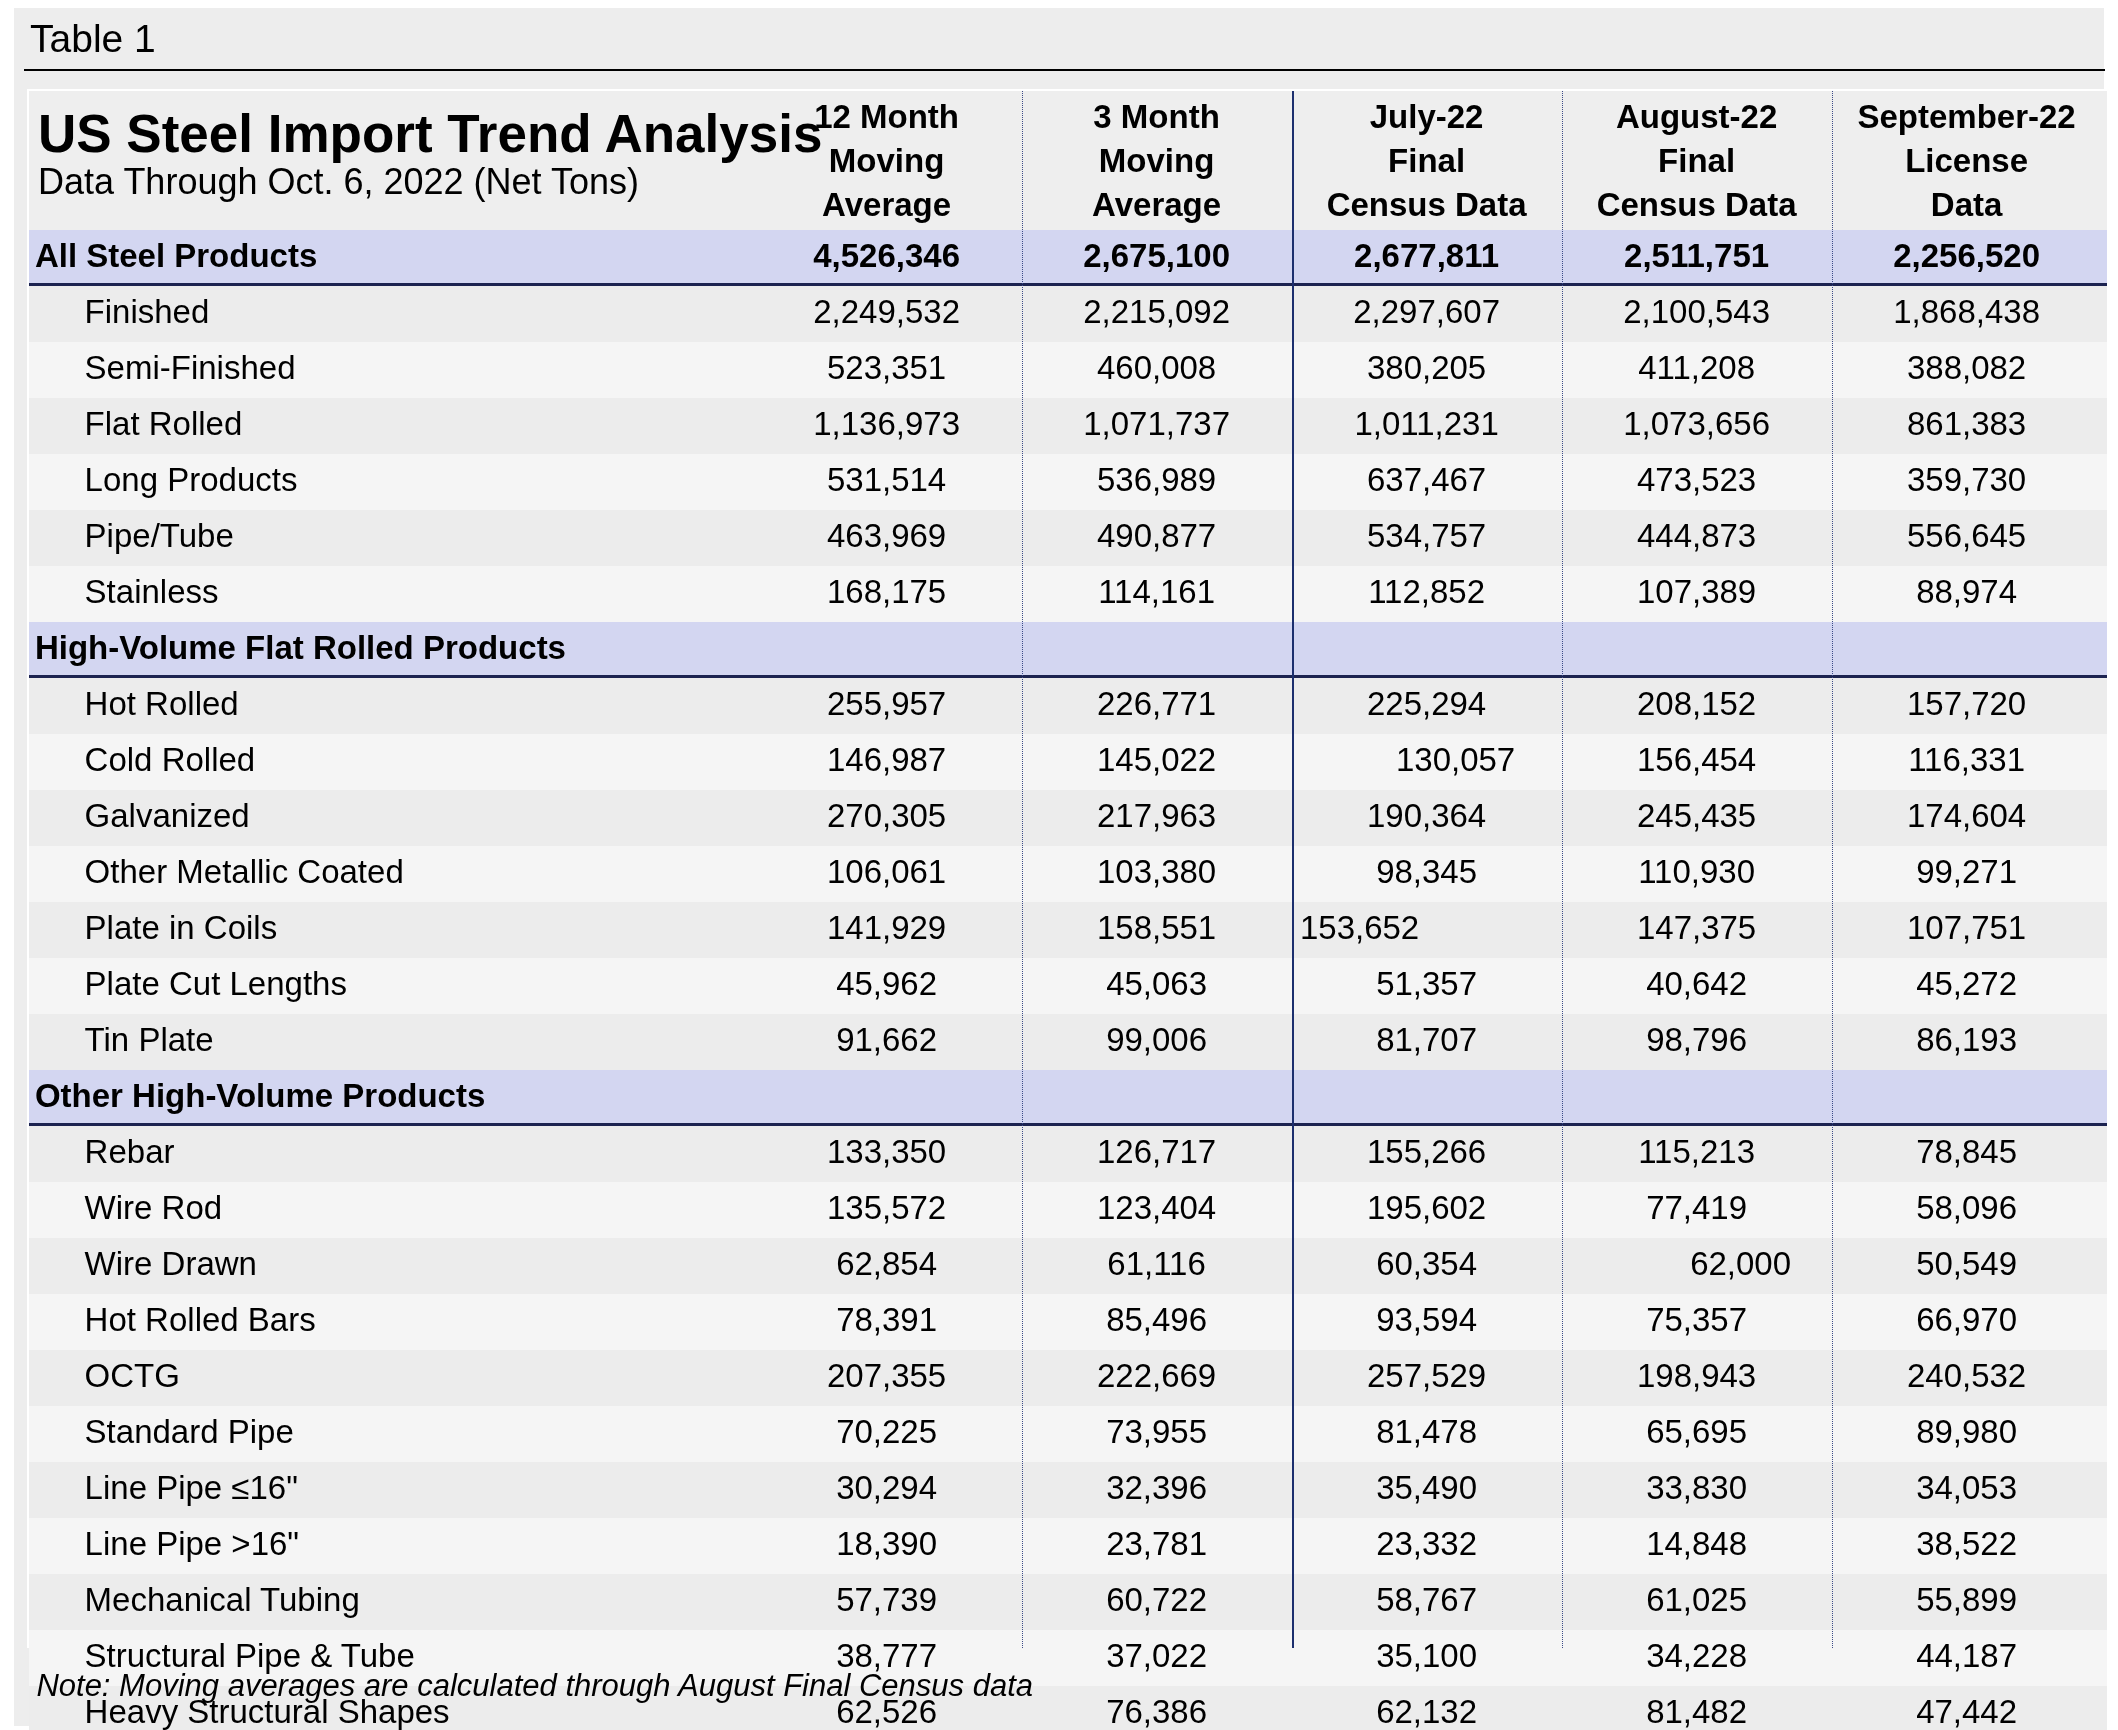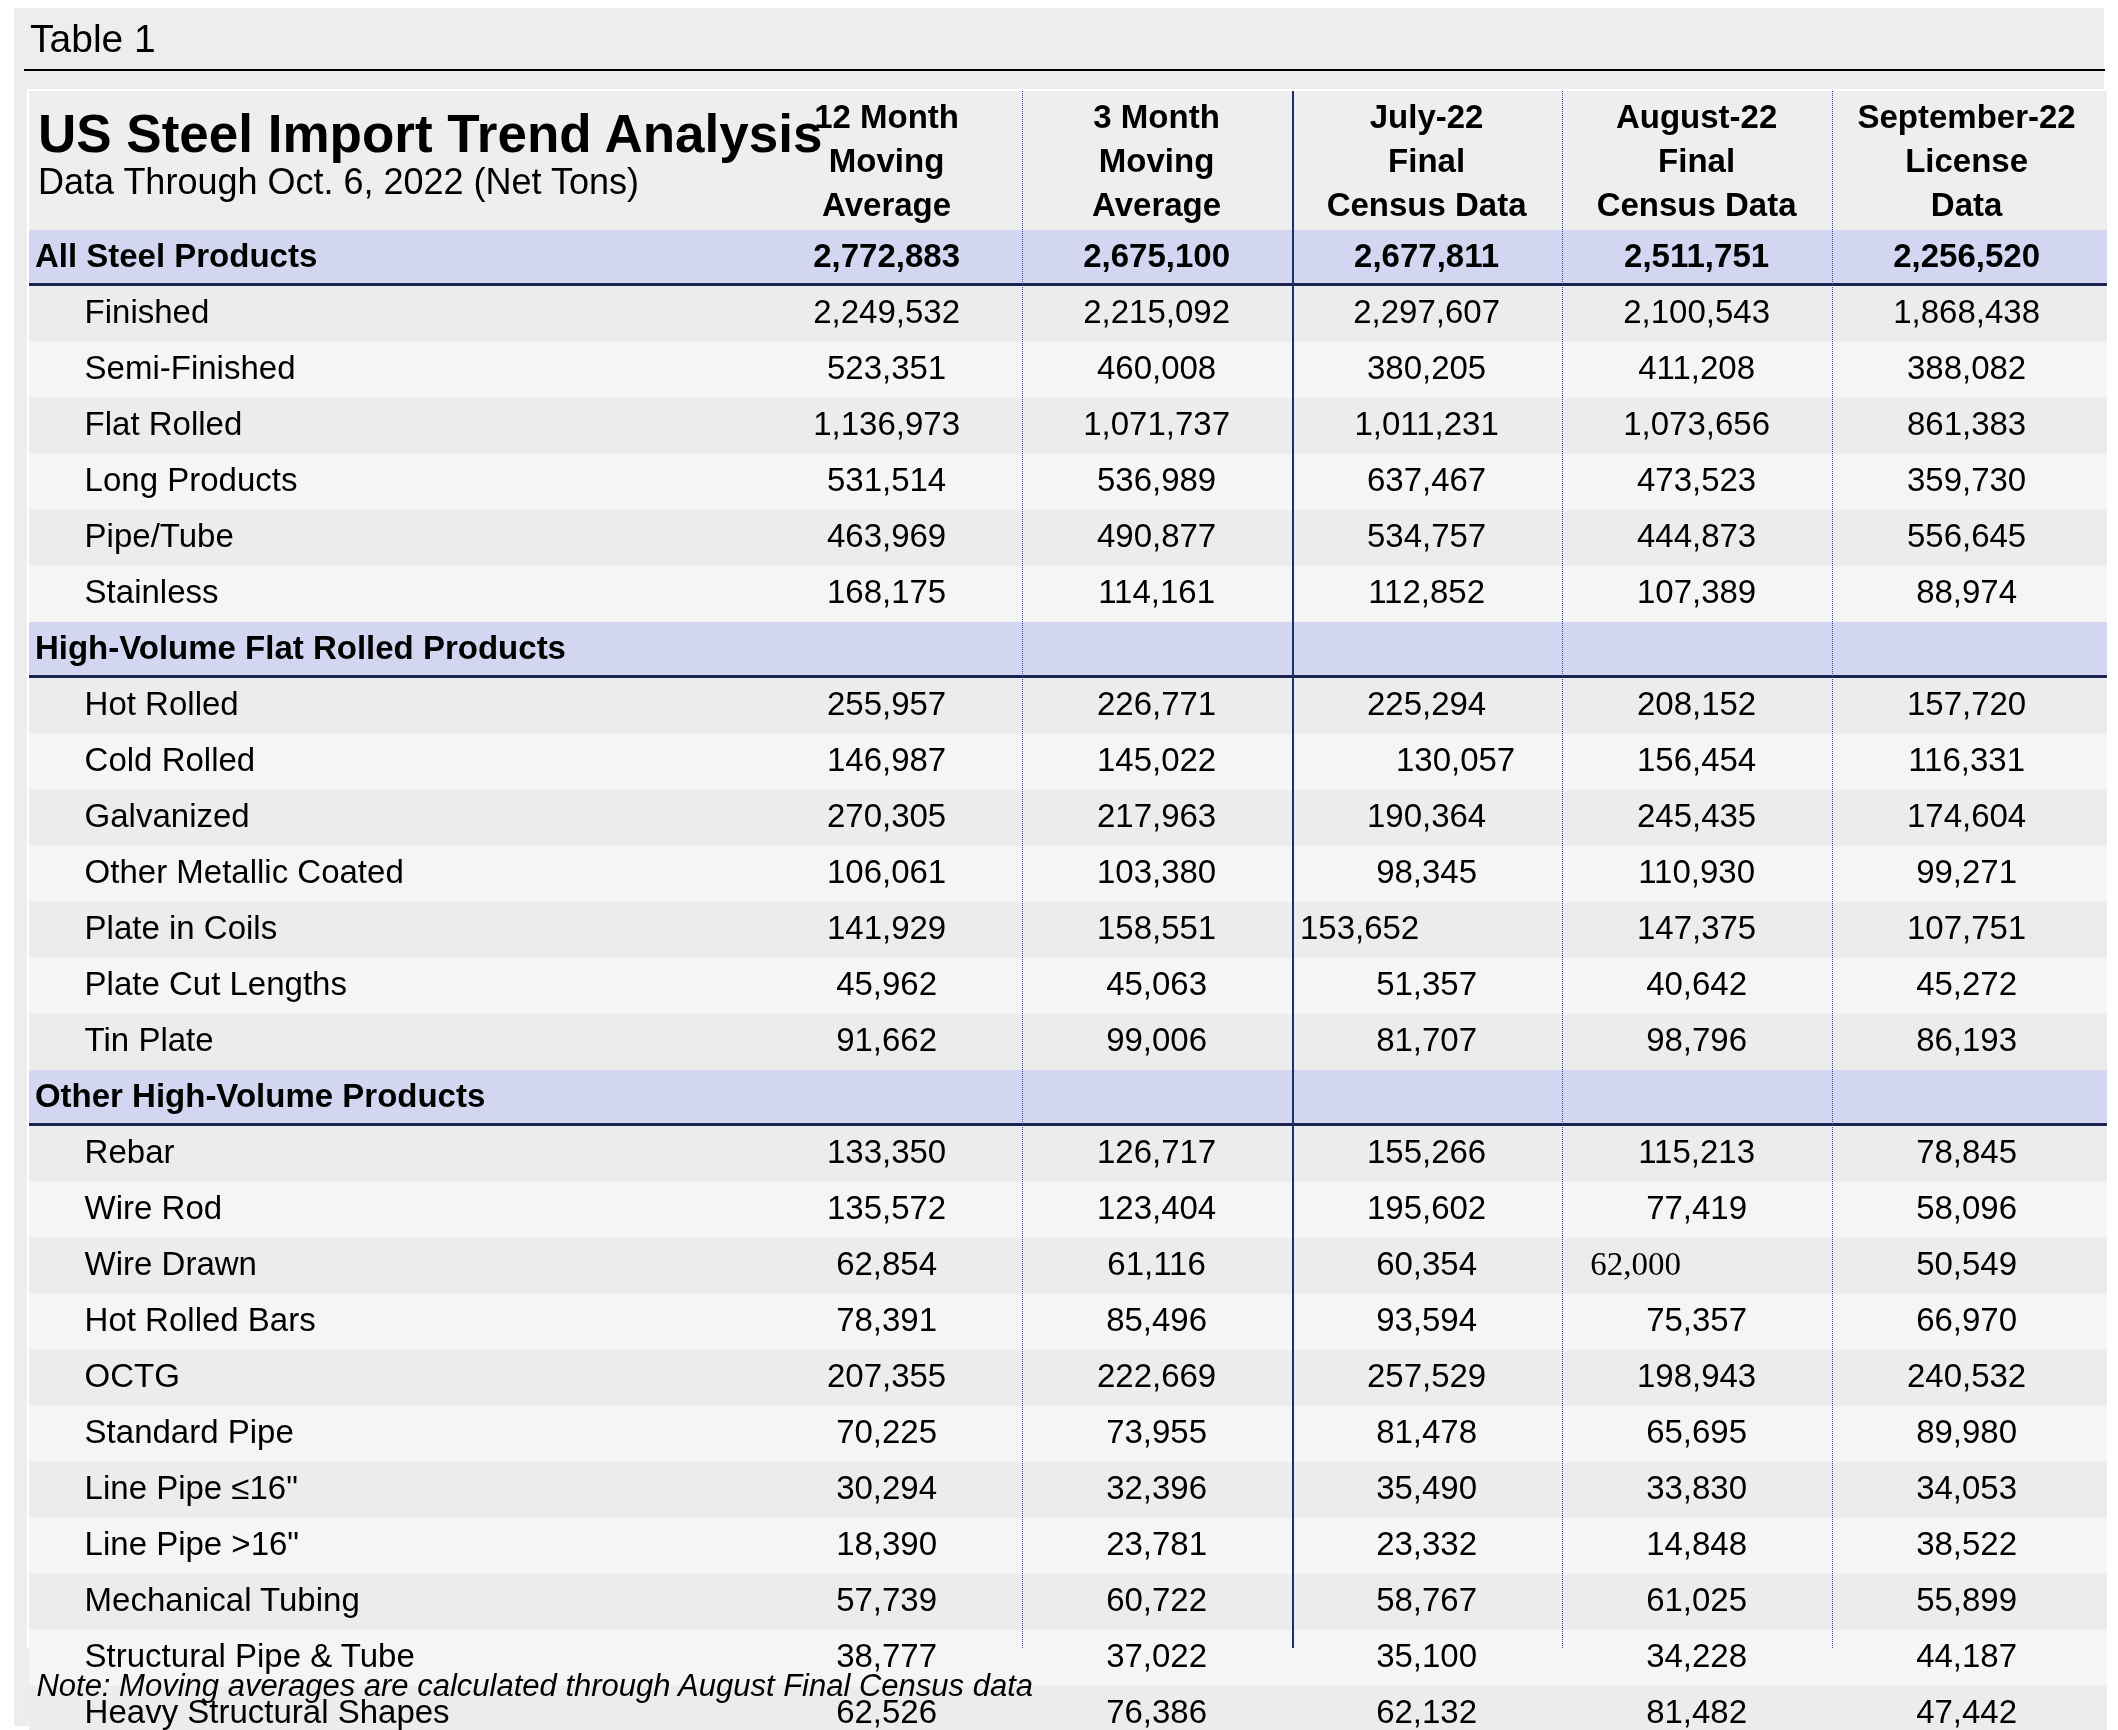--- a/index.html
+++ b/index.html
@@ -139,21 +139,21 @@
           <span>September-22</span>
           <span>License</span>
           <span>Data</span>
         </div>
       </div>
   </div>
 
   <div class="rows" id="rows">
       <div class="row section">
         <div class="lbl">All Steel Products</div>
-        <div class="val" style="left: 723px;">2,772,883</div>
+        <div class="val" style="left: 723px;">4,526,346</div>
         <div class="val" style="left: 993px;">2,675,100</div>
         <div class="val" style="left: 1263px;">2,677,811</div>
         <div class="val" style="left: 1533px;">2,511,751</div>
         <div class="val" style="left: 1803px;">2,256,520</div>
       </div>
       <div class="row alt-a">
         <div class="lbl">Finished</div>
         <div class="val" style="left: 723px;">2,249,532</div>
         <div class="val" style="left: 993px;">2,215,092</div>
         <div class="val" style="left: 1263px;">2,297,607</div>
@@ -286,21 +286,21 @@
         <div class="val" style="left: 993px;">123,404</div>
         <div class="val" style="left: 1263px;">195,602</div>
         <div class="val" style="left: 1533px;">77,419</div>
         <div class="val" style="left: 1803px;">58,096</div>
       </div>
       <div class="row alt-a">
         <div class="lbl">Wire Drawn</div>
         <div class="val" style="left: 723px;">62,854</div>
         <div class="val" style="left: 993px;">61,116</div>
         <div class="val" style="left: 1263px;">60,354</div>
-        <div class="val" style="left: 1472px; font-family: Liberation Serif, serif;">62,000</div>
+        <div class="val" style="left: 1577px;">62,000</div>
         <div class="val" style="left: 1803px;">50,549</div>
       </div>
       <div class="row alt-b">
         <div class="lbl">Hot Rolled Bars</div>
         <div class="val" style="left: 723px;">78,391</div>
         <div class="val" style="left: 993px;">85,496</div>
         <div class="val" style="left: 1263px;">93,594</div>
         <div class="val" style="left: 1533px;">75,357</div>
         <div class="val" style="left: 1803px;">66,970</div>
       </div>

